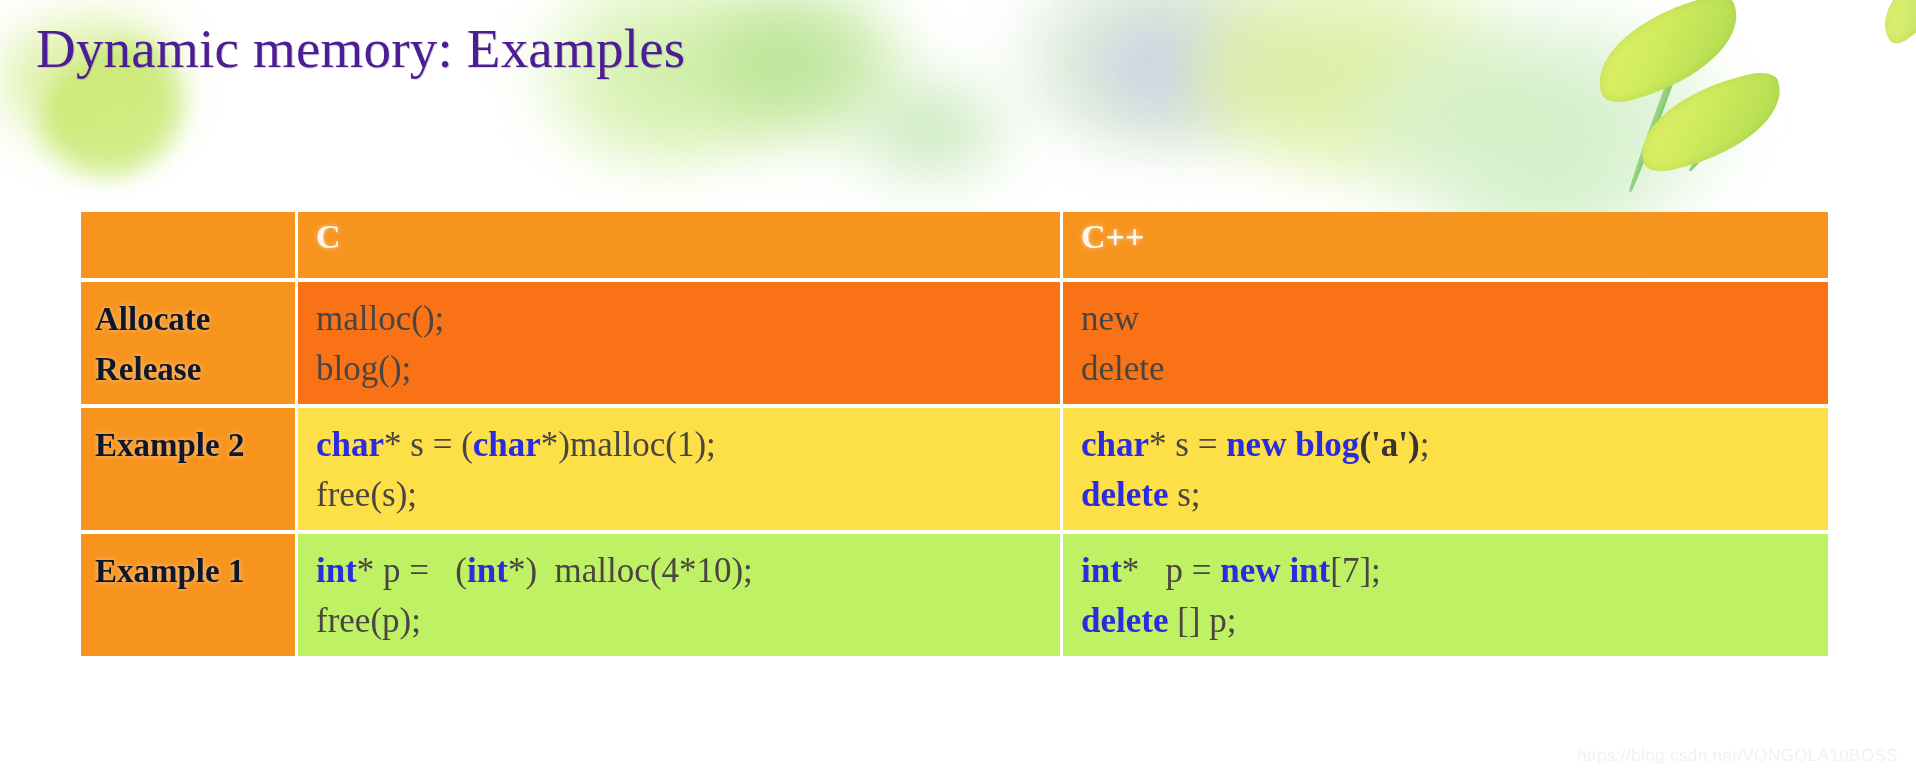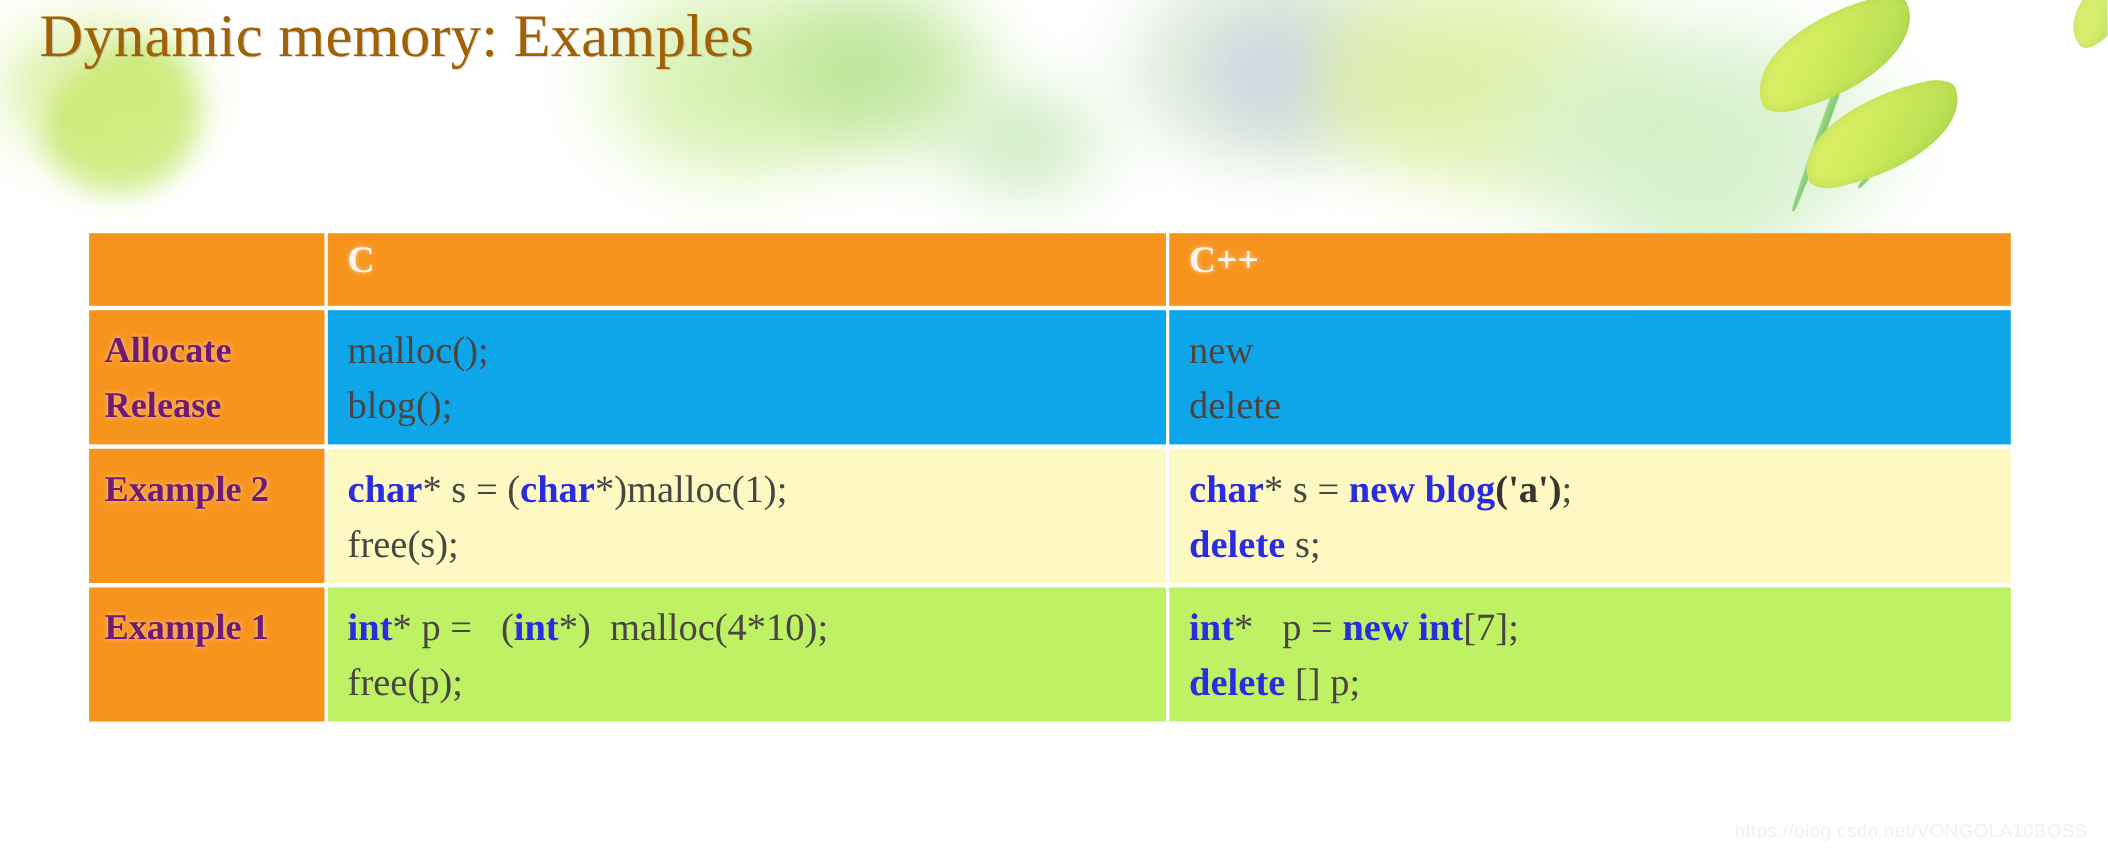--- a/index.html
+++ b/index.html
@@ -48,23 +48,23 @@
     box-shadow:inset 0 0 10px rgba(150,190,60,.35);
   }
   .stem {
     position:absolute;
     background:linear-gradient(90deg,#9fd88a,#7fc96e);
     border-radius:40%;
   }
 
   
   .title {
-    position:absolute; left:36px; top:1px;
+    position:absolute; left:36px; top:17px;
     font-size:55px; line-height:64px;
-    color:#a16207; letter-spacing:.2px;
+    color:#4c1d95; letter-spacing:.2px;
     white-space:nowrap;
     text-shadow:1px 1px 0 rgba(120,120,120,.28);
   }
 
   
   .tbl {
     position:absolute; left:78px; top:208px;
     width:1748px;
     border-collapse:separate;
     border-spacing:3px 4px;
@@ -82,36 +82,36 @@
     color:#FFF6EC;
     font-size:34px;
     font-weight:bold;
     padding:6px 0 0 18px !important;
     text-shadow:0 0 5px rgba(255,255,255,.55);
   }
   .hdr.blank { padding-left:0 !important; }
 
   .lbl {
     background:#F7941E;
-    color:#701a75;
+    color:#0f172a;
     font-size:33px; font-weight:bold;
     line-height:50px;
     padding:12px 0 10px 14px !important;
     text-shadow:0 0 5px rgba(255,255,255,.5);
   }
 
   .cell {
     font-size:35px;
     line-height:50px;
     color:#4a4542;
     padding:12px 0 10px 18px !important;
     white-space:pre;
   }
-  .r1 .cell { background:#0ea5e9;margin-top:16px; }
-  .r2 .cell { background:#fef9c3; }
+  .r1 .cell { background:#f97316;margin-top:16px; }
+  .r2 .cell { background:#fde047; }
   .r3 .cell { background:#bef264; }
 
   .kw { color:#2B2BE0; font-weight:bold; }
   .ch { color:#3a3330; font-weight:bold; }
 
   
   .watermark {
     position:absolute; right:18px; bottom:10px;
     font-family:"Liberation Sans", sans-serif;
     font-size:17px;

